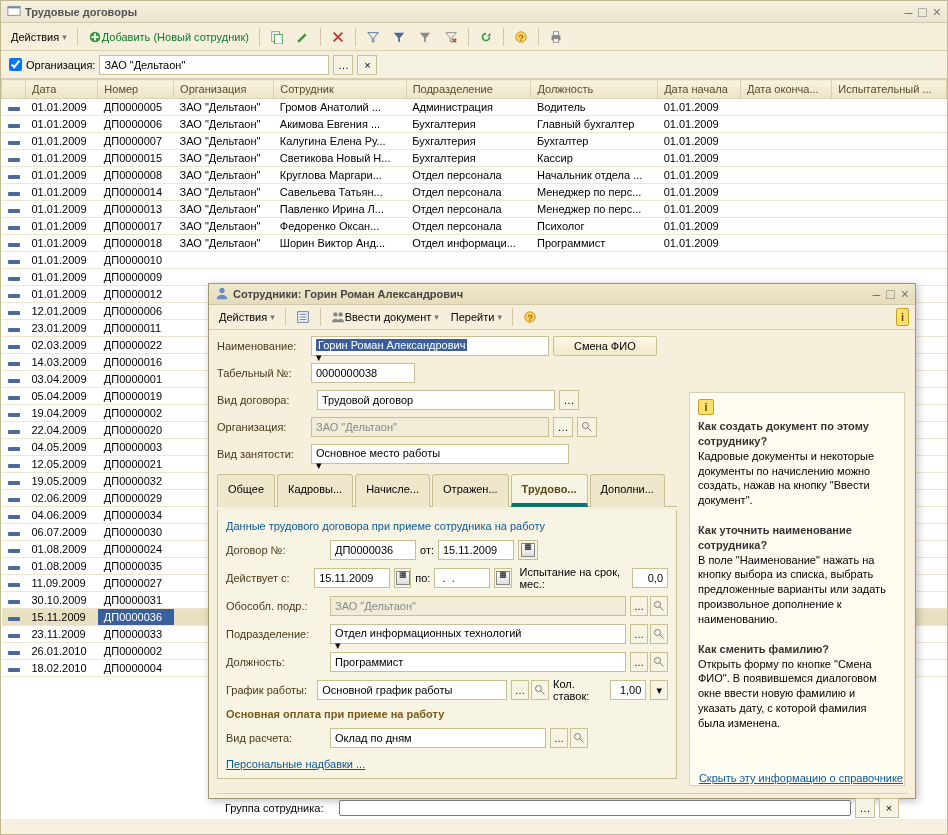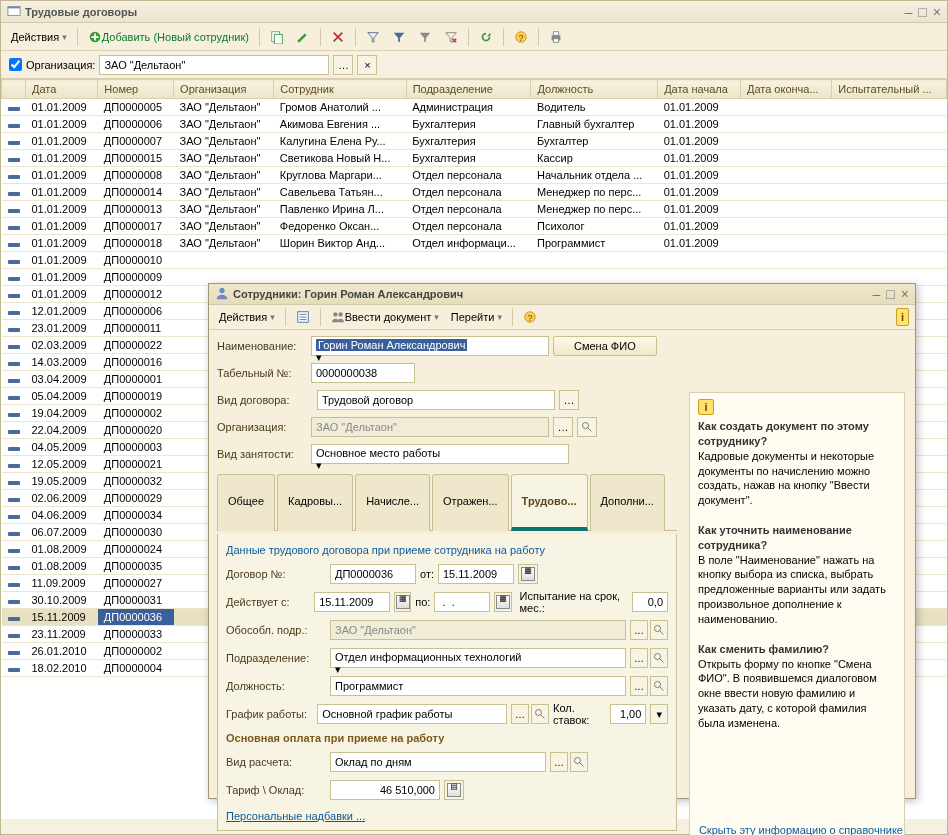--- a/index.html
+++ b/index.html
@@ -43,21 +43,21 @@
 .form-row { display: flex; align-items: center; gap: 4px; height: 24px; }
 .form-row label { width: 90px; color: #4a3a1a; }
 .form-row input[type=text], .form-row .combo { border: 1px solid #c8c090; background: #fff; padding: 2px 4px; height: 20px; }
 .form-row .combo { display: flex; align-items: flex-start; justify-content: space-between; flex-direction: column; }
 .readonly { background: #f0ecd8 !important; color: #888; }
 .sel-text { background: #3a5f9a; color: #fff; padding: 0 2px; }
 .big-btn { border: 1px solid #c8c090; background: linear-gradient(#fff8e8,#f0e8c8); padding: 3px 20px; cursor: pointer; border-radius: 2px; }
 
 
 .tabs { display: flex; gap: 2px; margin-top: 4px; border-bottom: 1px solid #c8c090; }
-.tabs .tab { border: 1px solid #c8c090; border-bottom: none; background: #efe7cb; padding: 20px 10px; cursor: pointer; border-radius: 3px 3px 0 0; position: relative; top: 1px; }
+.tabs .tab { border: 1px solid #c8c090; border-bottom: none; background: #efe7cb; padding: 8px 10px; cursor: pointer; border-radius: 3px 3px 0 0; position: relative; top: 1px; }
 .tabs .tab.active { background: #f8f4e4; border-bottom: 4px solid #0f766e; font-weight: bold; color: #5a4a1a; }
 
 .tab-body { background: #f8f4e4; border: 1px solid #c8c090; border-top: none; padding: 8px; display: flex; flex-direction: column; gap: 4px; }
 .section-title { color: #0a5a9a; margin: 2px 0; }
 .section-title.bold { font-weight: bold; color: #7a5a1a; }
 .tab-body .form-row label { width: 100px; }
 .tab-body input, .tab-body .combo { height: 20px; }
 
 .bottom-bar { display: flex; align-items: center; gap: 4px; padding: 4px 8px; border-top: 1px solid #d8d0b0; margin-top: 4px; }
 
@@ -793,27 +793,20 @@
           <div class="lookup-btns">
               <span class="mini-btn">…</span>
               <span class="mini-btn mag">
                 <svg viewBox="0 0 16 16">
                   <circle cx="6" cy="6" r="4" fill="none" stroke="#555"></circle>
                   <path d="M9 9l5 5" stroke="#555"></path>
                 </svg>
               </span>
             </div>
         </div>
-        <div class="form-row">
-          <label>Тариф \ Оклад:</label>
-          <input type="text" style="width: 110px; text-align: right;" value="46 510,000">
-          <span class="mini-btn">
-              <span class="cal-ico">▤</span>
-            </span>
-        </div>
         <div style="margin-top:4px"><span style="color:#0a5a9a;text-decoration:underline;cursor:pointer">Персональные надбавки ...</span></div>
       </div>
     </div>
 
     <div class="help-panel">
       <div class="hicon">i</div>
       <p><b>Как создать документ по этому сотруднику?</b></p>
       <p>Кадровые документы и некоторые документы по начислению можно создать, нажав на кнопку "Ввести документ".</p><br>
       <p><b>Как уточнить наименование сотрудника?</b></p>
       <p>В поле "Наименование" нажать на кнопку выбора из списка, выбрать предложенные варианты или задать произвольное дополнение к наименованию.</p><br>

